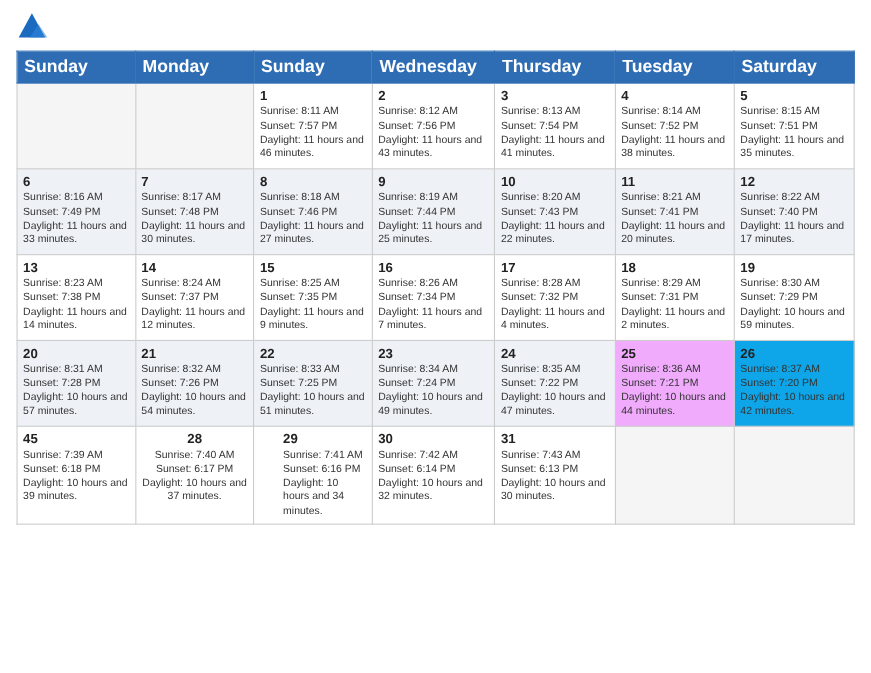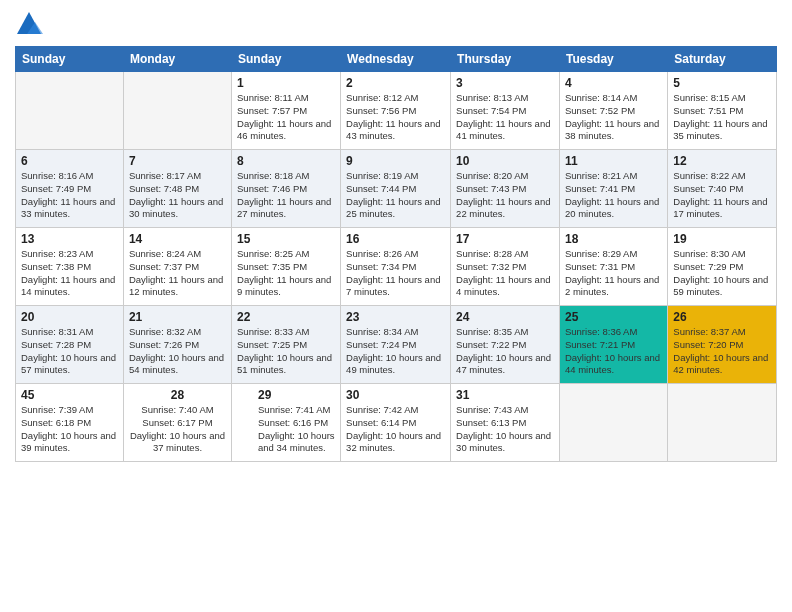--- a/index.html
+++ b/index.html
@@ -54,21 +54,21 @@
     .calendar {
       width: 100%;
       border-collapse: collapse;
       font-size: 10.5px;
     }
     .calendar th {
       background: #2e6db4;
       color: #fff;
       text-align: left;
       padding: 5px 6px;
-      font-size: 12px;
+      font-size: 16px;
       font-weight: bold;
       border: 1px solid #2e6db4;
     }
     .calendar td {
       border: 1px solid #ccc;
       vertical-align: top;
       padding: 4px 5px;
       width: 113px;
       height: 78px;
       background: #fff;
@@ -223,25 +223,25 @@
             <div class="day-info">Sunrise: 8:33 AM<br>Sunset: 7:25 PM<br>Daylight: 10 hours and 51 minutes.</div>
           </td>
           <td style="background: rgb(238, 242, 247);">
             <div class="day-num">23</div>
             <div class="day-info">Sunrise: 8:34 AM<br>Sunset: 7:24 PM<br>Daylight: 10 hours and 49 minutes.</div>
           </td>
           <td style="background: rgb(238, 242, 247);">
             <div class="day-num">24</div>
             <div class="day-info">Sunrise: 8:35 AM<br>Sunset: 7:22 PM<br>Daylight: 10 hours and 47 minutes.</div>
           </td>
-          <td style="background: #14b8a6; margin-left: 40px;">
+          <td style="background: #f0abfc; margin-left: 40px;">
             <div class="day-num">25</div>
             <div class="day-info">Sunrise: 8:36 AM<br>Sunset: 7:21 PM<br>Daylight: 10 hours and 44 minutes.</div>
           </td>
-          <td style="background: #eab308;">
+          <td style="background: #0ea5e9;">
             <div class="day-num">26</div>
             <div class="day-info">Sunrise: 8:37 AM<br>Sunset: 7:20 PM<br>Daylight: 10 hours and 42 minutes.</div>
           </td>
         </tr>
         <tr style="background: rgb(255, 255, 255);">
           <td style="background: rgb(255, 255, 255);">
             <div class="day-num">45</div>
             <div class="day-info">Sunrise: 7:39 AM<br>Sunset: 6:18 PM<br>Daylight: 10 hours and 39 minutes.</div>
           </td>
           <td style="background: rgb(255, 255, 255); text-align: center;">

